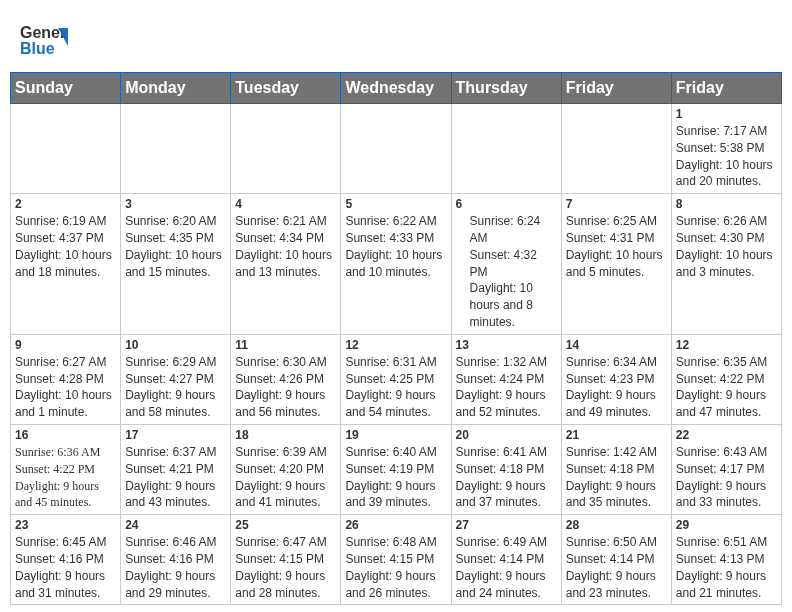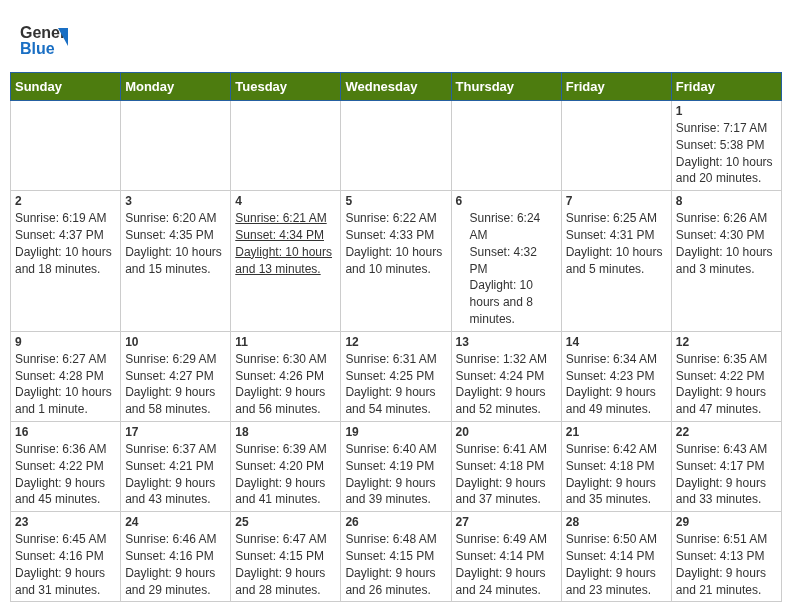--- a/index.html
+++ b/index.html
@@ -33,23 +33,23 @@
     .location {
       font-size: 14px;
       color: #555;
     }
     .calendar {
       width: 100%;
       border-collapse: collapse;
       border: 1px solid #ccc;
     }
     .calendar th {
-      background-color: #4d7c0f;
+      background-color: #737373;
       color: #fff;
-      font-size: 13px;
+      font-size: 16px;
       font-weight: bold;
       padding: 6px 4px;
       text-align: left;
       border: 1px solid #2560a0;
     }
     .calendar td {
       border: 1px solid #ccc;
       vertical-align: top;
       padding: 3px 4px;
       width: calc(100% / 7);
@@ -127,21 +127,21 @@
 Daylight: 10 hours and 18 minutes.</div>
         </td>
         <td>
           <span class="day-number">3</span>
           <div class="day-info" style="white-space: pre-line;">Sunrise: 6:20 AM
 Sunset: 4:35 PM
 Daylight: 10 hours and 15 minutes.</div>
         </td>
         <td>
           <span class="day-number">4</span>
-          <div class="day-info" style="white-space: pre-line; text-decoration: underline;">Sunrise: 6:21 AM
+          <div class="day-info" style="white-space: pre-line;">Sunrise: 6:21 AM
 Sunset: 4:34 PM
 Daylight: 10 hours and 13 minutes.</div>
         </td>
         <td>
           <span class="day-number">5</span>
           <div class="day-info" style="white-space: pre-line;">Sunrise: 6:22 AM
 Sunset: 4:33 PM
 Daylight: 10 hours and 10 minutes.</div>
         </td>
         <td>
@@ -203,21 +203,21 @@
         <td>
           <span class="day-number">12</span>
           <div class="day-info" style="white-space: pre-line;">Sunrise: 6:35 AM
 Sunset: 4:22 PM
 Daylight: 9 hours and 47 minutes.</div>
         </td>
       </tr>
       <tr>
         <td>
           <span class="day-number">16</span>
-          <div class="day-info" style="white-space: pre-line;">Sunrise: 6:36 AM
+          <div class="day-info" style="white-space: pre-line; font-family: Liberation Serif, serif;">Sunrise: 6:36 AM
 Sunset: 4:22 PM
 Daylight: 9 hours and 45 minutes.</div>
         </td>
         <td>
           <span class="day-number">17</span>
           <div class="day-info" style="white-space: pre-line;">Sunrise: 6:37 AM
 Sunset: 4:21 PM
 Daylight: 9 hours and 43 minutes.</div>
         </td>
         <td>
@@ -233,21 +233,21 @@
 Daylight: 9 hours and 39 minutes.</div>
         </td>
         <td>
           <span class="day-number">20</span>
           <div class="day-info" style="white-space: pre-line;">Sunrise: 6:41 AM
 Sunset: 4:18 PM
 Daylight: 9 hours and 37 minutes.</div>
         </td>
         <td>
           <span class="day-number">21</span>
-          <div class="day-info" style="white-space: pre-line;">Sunrise: 6:42 AM
+          <div class="day-info" style="white-space: pre-line;">Sunrise: 1:42 AM
 Sunset: 4:18 PM
 Daylight: 9 hours and 35 minutes.</div>
         </td>
         <td>
           <span class="day-number">22</span>
           <div class="day-info" style="white-space: pre-line;">Sunrise: 6:43 AM
 Sunset: 4:17 PM
 Daylight: 9 hours and 33 minutes.</div>
         </td>
       </tr>

